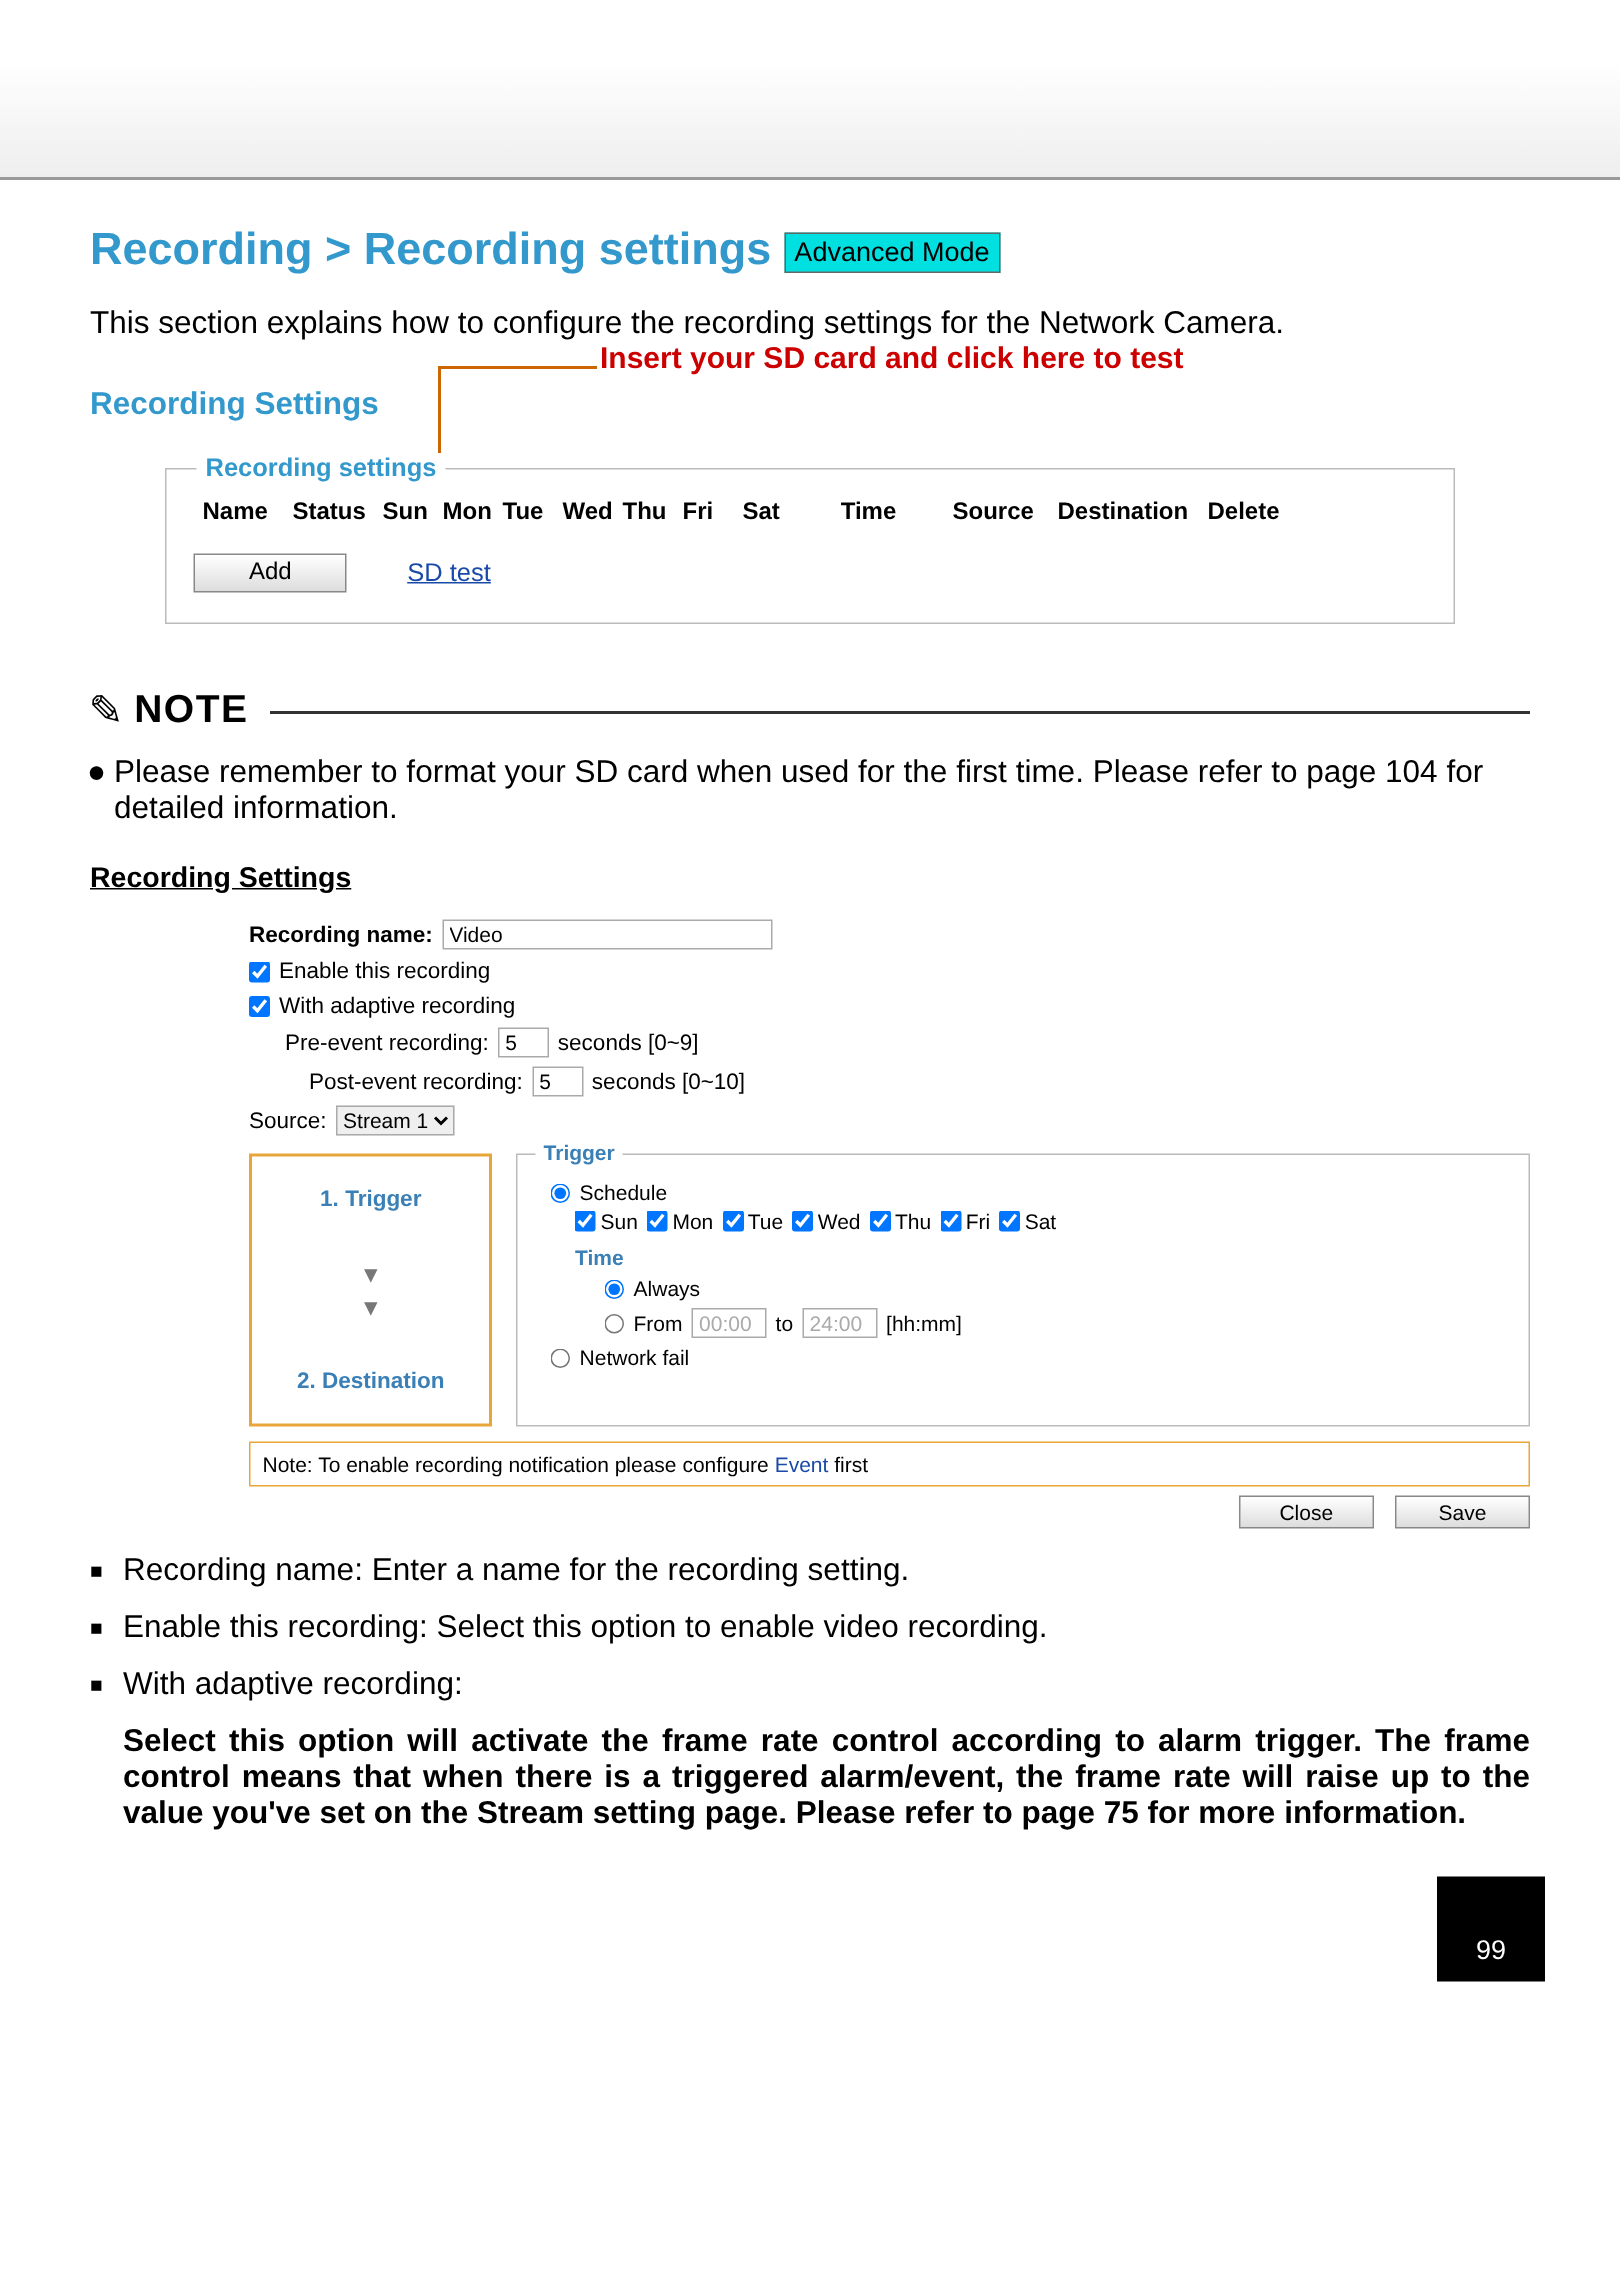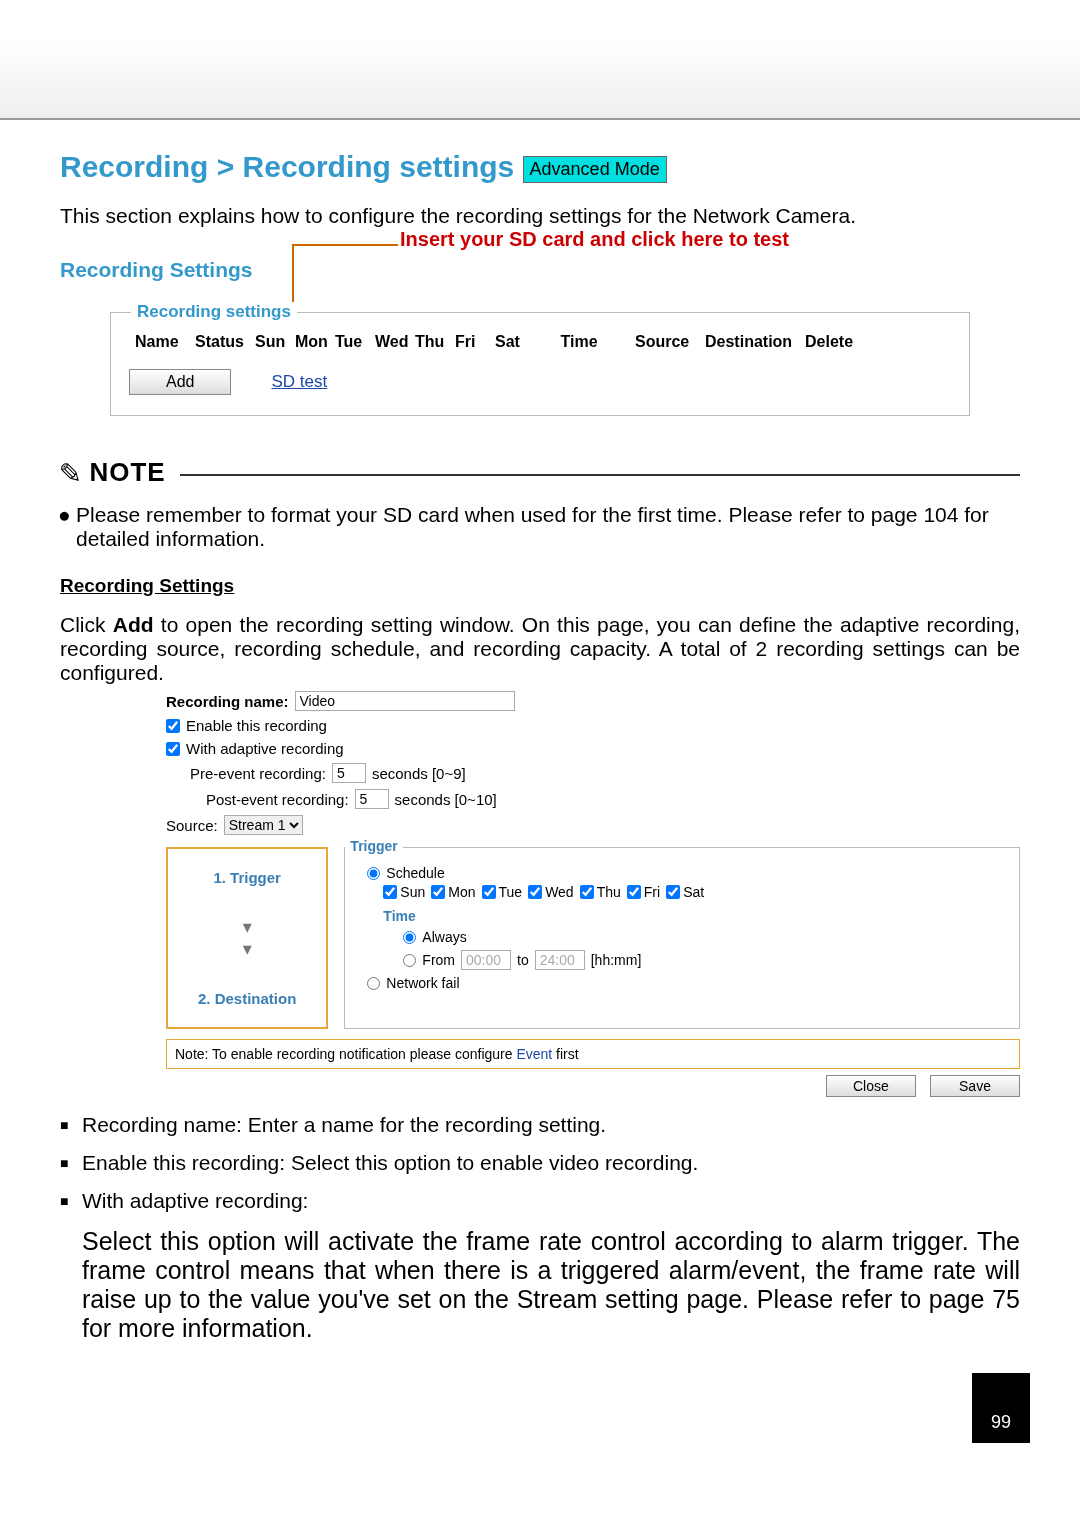--- a/index.html
+++ b/index.html
@@ -33,34 +33,34 @@
 .form-row { margin:6px 0; display:flex; align-items:center; gap:6px; }
 .inline-inp { border:1px solid #aaa; padding:1px 4px; font-size:14px; height:20px; }
 .inline-inp.wide{width:220px;} .inline-inp.small{width:34px;} .inline-inp.time{width:50px; color:#aaa;}
 .sel { border:1px solid #aaa; font-size:14px; height:20px; }
 .cb { width:14px; height:14px; }
 .steps-col { display:flex; gap:16px; margin-top:12px; }
 .steps-box { border:2px solid #e8a53a; padding:20px 30px; display:flex; flex-direction:column; align-items:center; gap:30px; }
 .steps-box .step-lbl{color:#3a7fb5; font-weight:bold; font-size:15px; text-align:left;} 
 .step-arrow{font-size:18px;color:#777;}
 .trigger-fs { border:1px solid #bbb; padding:12px 14px 18px; position:relative; flex:1; }
-.trigger-fs .lg { position:absolute; top:-10px; left:0; background:#fff; padding:0 5px; color:#3a7fb5; font-weight:bold; font-size:14px; }
+.trigger-fs .lg { position:absolute; top:-10px; left:12px; background:#fff; padding:0 5px; color:#3a7fb5; font-weight:bold; font-size:14px; }
 .days-row { display:flex; gap:6px; align-items:center; margin:3px 0 8px 24px; font-size:14px;}
 .days-row label{display:flex; align-items:center; gap:3px;}
 .time-lbl{color:#3a7fb5; font-weight:bold; font-size:14px; margin-left:24px;}
 .radio-row{display:flex; align-items:center; gap:6px; margin:5px 0 0 44px; font-size:14px;}
 .note-box { border:1px solid #e8a53a; padding:6px 8px; font-size:14px; margin-top:10px;}
 .note-box a{color:#1a4aa8; text-align:center;}
 .btn-bar{text-align:right; margin-top:6px;}
 .btn-bar .win-btn{display:inline-block; border:1px solid #888; background:linear-gradient(#fff,#ddd); padding:2px 0; width:90px; text-align:center; font-size:14px; margin-left:10px;}
 .bullet-list{margin-top:16px;}
 .bullet-item{font-size:21px; margin:14px 0; text-align:justify; padding-left:22px; position:relative;}
 .bullet-item::before{content:"■"; position:absolute; left:0; font-size:14px; top:4px;}
-.bullet-sub{padding-left:22px; font-size:25px; text-align:justify;}
-.pagenum{position:absolute; right:50px; bottom:20px; width:58px; height:70px; background:#000; color:#fff; font-size:18px; display:flex; align-items:flex-end; justify-content:center; padding-bottom:10px;}
+.bullet-sub{padding-left:22px; font-size:21px; text-align:justify;font-weight:bold;}
+.pagenum{position:absolute; right:50px; bottom:20px; width:72px; height:70px; background:#000; color:#fff; font-size:18px; display:flex; align-items:flex-end; justify-content:center; padding-bottom:10px;}
 </style>
 </head>
 <body>
 
 <div class="page-wrap">
 <div class="top-bar"></div>
 
 <div class="h1">
   <span>Recording &gt; Recording settings</span>
   <span class="tag">Advanced Mode</span>
@@ -98,23 +98,20 @@
 </div>
 
 <div class="note-row">
   <span class="note-pencil">✎</span>
   <span class="note-word">NOTE</span>
   <span class="note-line"></span>
 </div>
 <div class="note-body"><span class="bullet-dot">●</span><span>Please remember to format your SD card when used for the first time. Please refer to page 104 for detailed information.</span></div>
 
 <div class="rs-heading">Recording Settings</div>
-<div class="para">
-  <span>Click </span><b>Add</b><span> to open the recording setting window. On this page, you can define the adaptive recording, recording source, recording schedule, and recording capacity. A total of 2 recording settings can be configured.</span>
-</div>
 
 <div class="form-ss">
   <div class="form-row">
     <b>Recording name:</b>
     <input class="inline-inp wide" value="Video" style="">
   </div>
   <div class="form-row">
     <input type="checkbox" class="cb" checked="" style="">
     <span>Enable this recording</span>
   </div>

